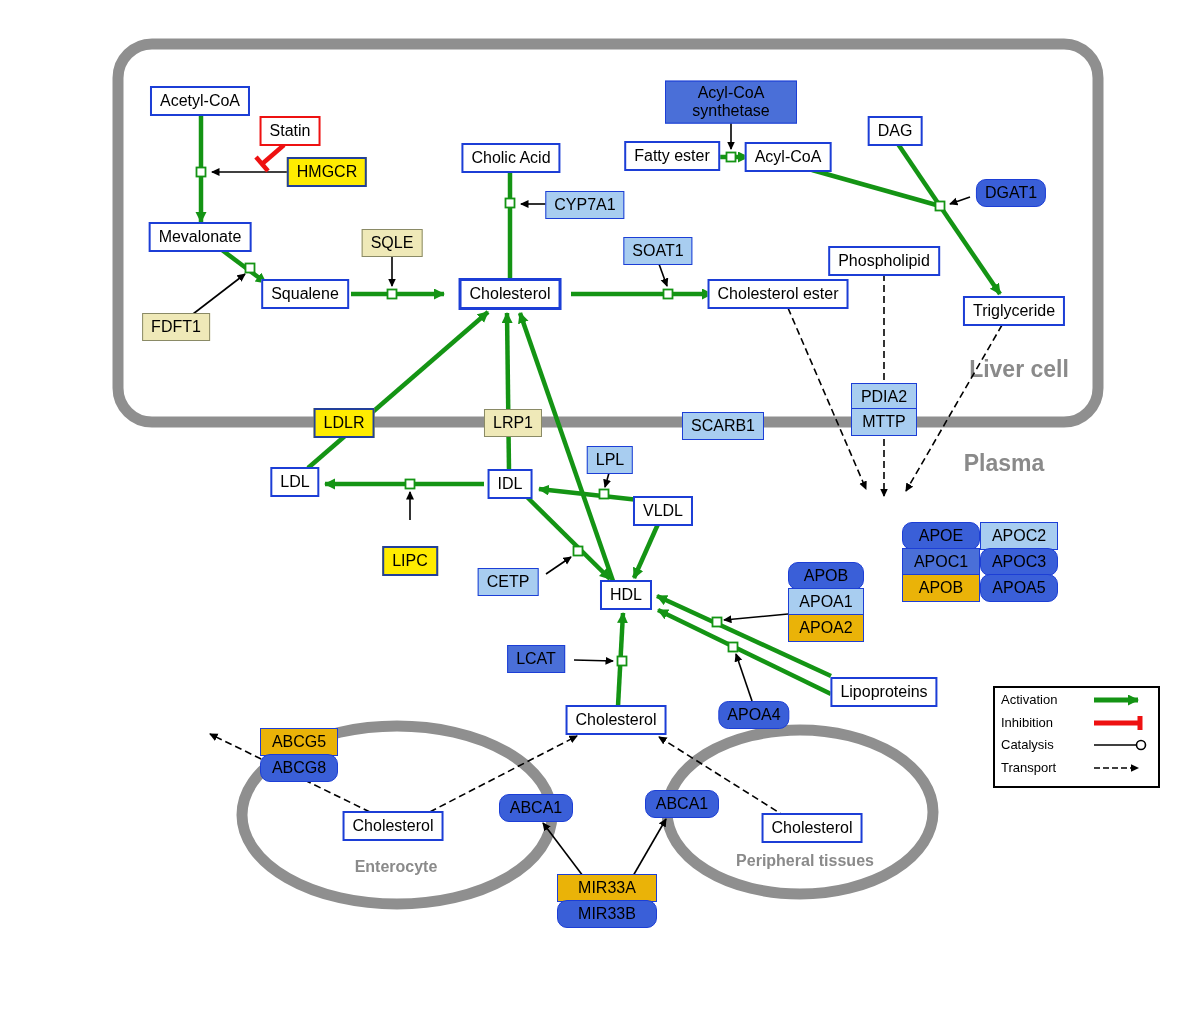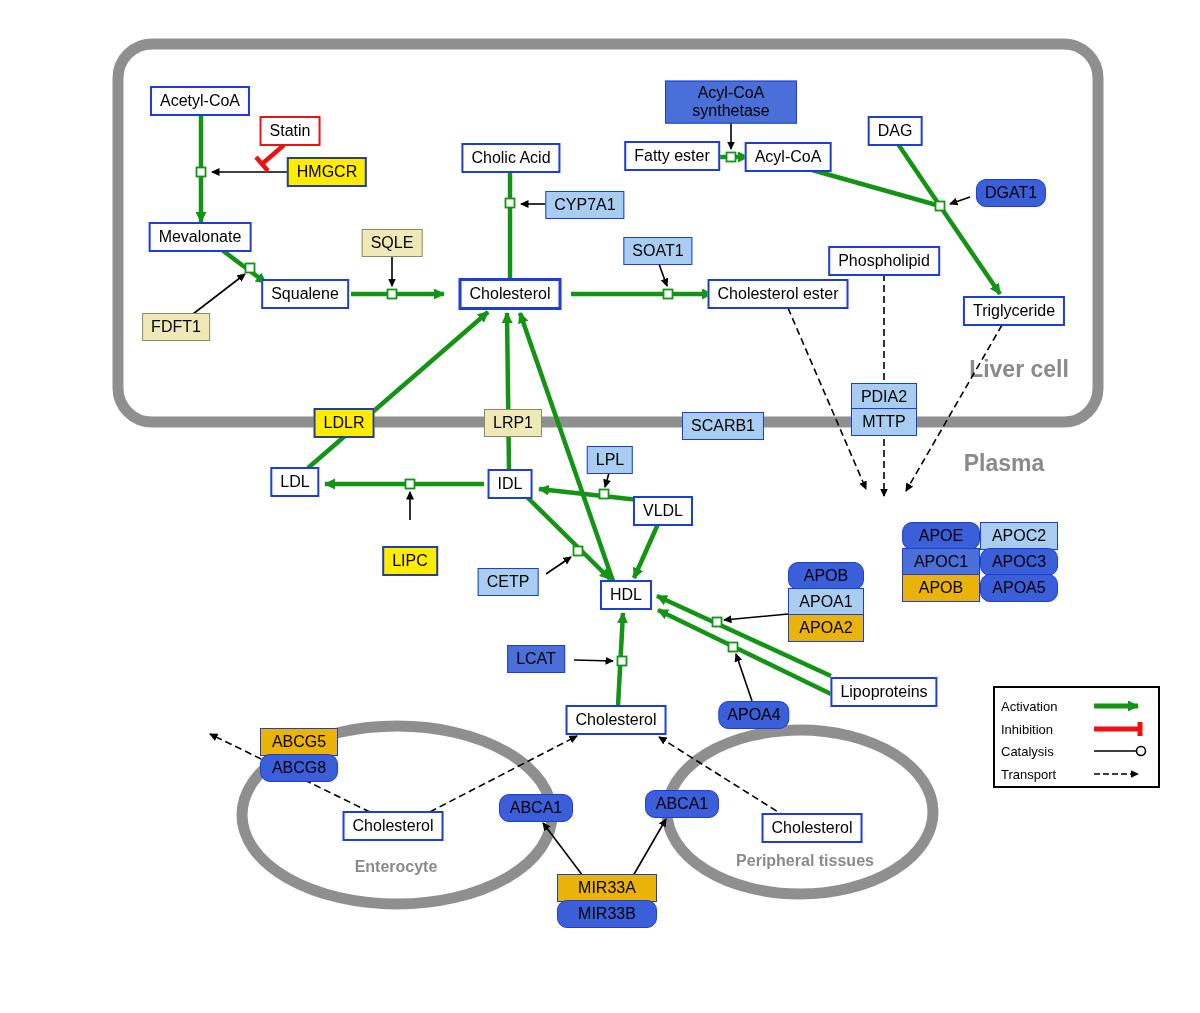--- a/index.html
+++ b/index.html
@@ -19,21 +19,21 @@
   .statin{border-color:#ee1111;border-width:2.5px;}
   .wrap{white-space:normal;width:132px;padding:2px 4px;line-height:1.15;}
   .cell{border-width:1.5px;padding:3px 4px;}
   .region{position:absolute;transform:translate(-50%,-50%);color:#8a8a8a;font-weight:bold;z-index:1;
           white-space:nowrap;}
   .region.big{font-size:23px;}
   .region.med{font-size:16px;}
   #legend{position:absolute;left:993px;top:686px;width:167px;height:102px;border:2px solid #000;
           background:#fff;z-index:4;box-sizing:border-box;padding:4px 6px;display:flex;
           flex-direction:column;justify-content:space-between;}
-  .lrow{display:flex;align-items:flex-end;justify-content:space-between;height:22px;}
+  .lrow{display:flex;align-items:flex-start;justify-content:space-between;height:22px;}
   .lrow span{font-size:13px;color:#000;}
 </style>
 </head>
 <body>
 
 <div id="stage">
 
   <svg id="edges" width="1200" height="1013">
     <defs>
       <marker id="mg" markerUnits="userSpaceOnUse" markerWidth="16" markerHeight="14" refX="10" refY="5.5" orient="auto">

